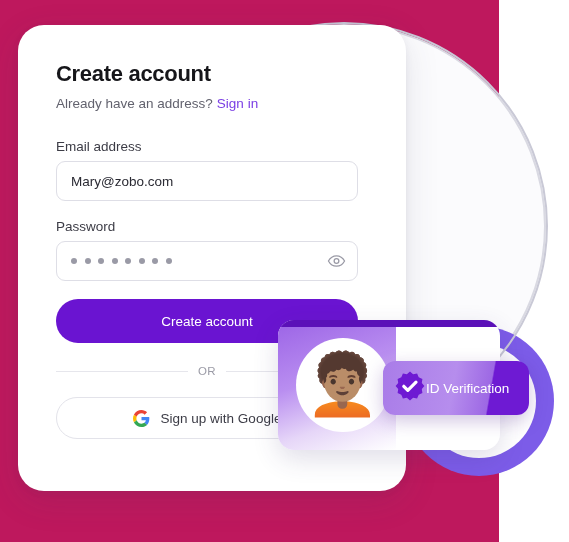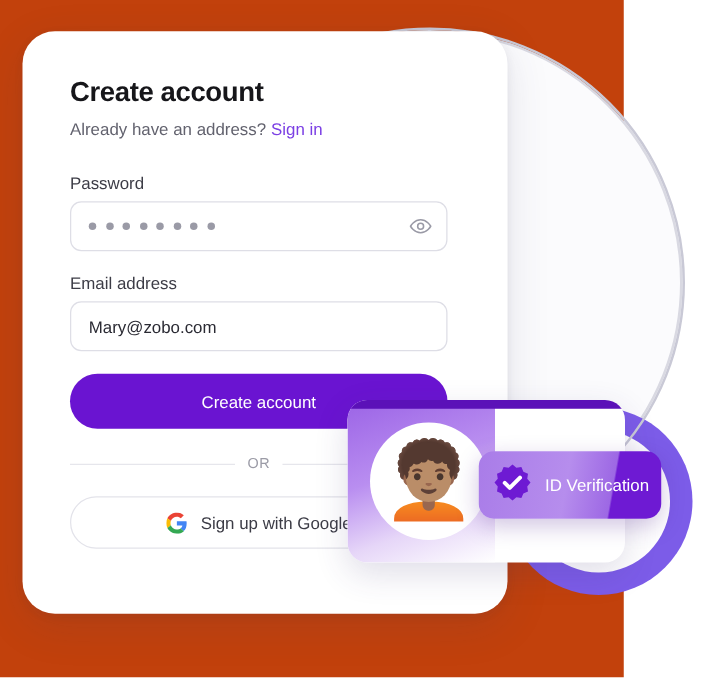--- a/index.html
+++ b/index.html
@@ -9,21 +9,21 @@
     height: 542px;
     overflow: hidden;
     background: #ffffff;
     font-family: "Liberation Sans", sans-serif;
   }
 
   #stage {
     position: relative;
     width: 499px;
     height: 542px;
-    background: #c2410c;
+    background: #be185d;
   }
 
   
   .deco-ring-grey {
     position: absolute;
     left: 142px;
     top: 24px;
     width: 404px;
     height: 404px;
     border-radius: 50%;
@@ -253,21 +253,20 @@
     left: 383px;
     top: 361px;
     width: 146px;
     height: 54px;
     border-radius: 12px;
     background: linear-gradient(100deg, #a97ce8 0%, #b68ded 48%, #9d68e4 72%, #6e1ad3 73%, #6e1ad3 100%);
     box-shadow: 0 6px 18px rgba(70,25,140,0.25);
     display: flex;
     align-items: center;
     padding-left: 11px;
-    gap: 10px;
     overflow: hidden;
   }
   .id-pill-label {
     font-size: 13.5px;
     color: #ffffff;
     white-space: nowrap;
   }
   .seal-icon { flex: 0 0 auto; display: block; }
 </style>
 </head>
@@ -278,20 +277,25 @@
   <div class="deco-ring-grey"></div>
   <div class="deco-ring-purple"></div>
   <div class="deco-ring-outline"></div>
 
   <div class="signup-card">
 
     <div class="title">Create account</div>
 
     <div class="subtitle-row">
       <span>Already have an address?</span><a class="signin-link" href="#">Sign in</a>
+    </div>
+
+    <div class="field-block">
+      <div class="field-label">Email address</div>
+      <input class="text-input" type="text" value="Mary@zobo.com" style="">
     </div>
 
     <div class="field-block">
       <div class="field-label">Password</div>
       <div class="password-wrap">
         <div class="password-dots" id="pw-dots">
             <span class="pw-dot"></span>
             <span class="pw-dot"></span>
             <span class="pw-dot"></span>
             <span class="pw-dot"></span>
@@ -300,25 +304,20 @@
             <span class="pw-dot"></span>
             <span class="pw-dot"></span>
           </div>
         <button class="eye-btn">
           <svg width="19" height="19" viewBox="0 0 24 24" fill="none" aria-hidden="true">
             <path d="M1.8 12S5.4 5.4 12 5.4 22.2 12 22.2 12 18.6 18.6 12 18.6 1.8 12 1.8 12Z" stroke="#9a9aa6" stroke-width="1.6" stroke-linejoin="round"></path>
             <circle cx="12" cy="12" r="3" stroke="#9a9aa6" stroke-width="1.6"></circle>
           </svg>
         </button>
       </div>
-    </div>
-
-    <div class="field-block">
-      <div class="field-label">Email address</div>
-      <input class="text-input" type="text" value="Mary@zobo.com" style="">
     </div>
 
     <button class="primary-btn">Create account</button>
 
     <div class="or-divider">
       <div class="or-line"></div>
       <div class="or-text">OR</div>
       <div class="or-line"></div>
     </div>
 

